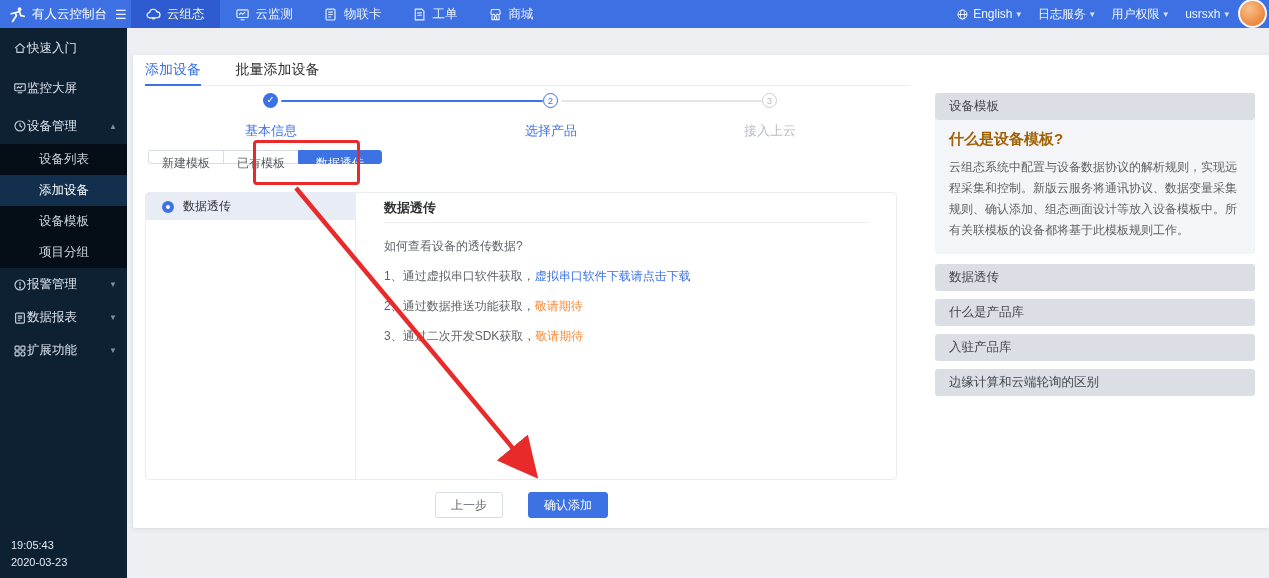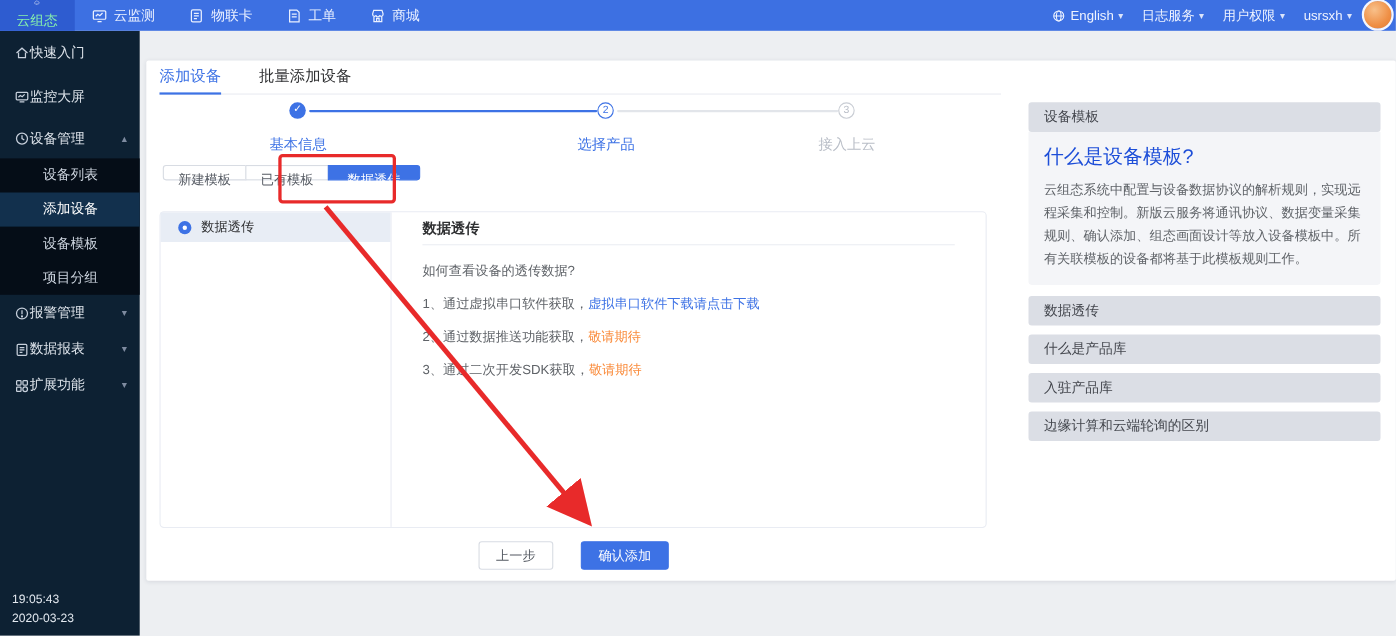--- a/index.html
+++ b/index.html
@@ -6,21 +6,21 @@
   html,body { width:1269px; height:578px; font-family:"Liberation Sans","DejaVu Sans",sans-serif; background:#edeff2; overflow:hidden; }
   .stage { position:relative; width:1269px; height:578px; }
 
   
   .navbar { position:absolute; left:0; top:0; width:1269px; height:28px; background:#3d70e2; display:flex; align-items:stretch; color:#fff; z-index:30; }
   .logo-sec { width:131px; display:flex; align-items:center; padding-left:9px; gap:6px; flex-shrink:0; }
   .logo-title { font-size:12.5px; color:#fff; white-space:nowrap; }
   .burger { font-size:13px; color:#e8eefc; margin-left:2px; cursor:pointer; }
   .nav-items { display:flex; align-items:stretch; }
   .nav-item { display:flex; align-items:center; gap:6px; padding:0 15px; font-size:12.5px; color:#eaf0ff; cursor:pointer; }
-  .nav-item.active { background:#2e5cd0; color:#86efac;flex-direction:column; }
+  .nav-item.active { background:#2e5cd0; color:#fef9c3; }
   .nav-right { margin-left:auto; display:flex; align-items:center; gap:17px; padding-right:40px; font-size:12px; }
   .nav-drop { display:flex; align-items:center; gap:4px; cursor:pointer; color:#f0f4ff; white-space:nowrap; }
   .caret { font-size:9px; color:#dbe4fa; }
   .avatar { position:absolute; right:2px; top:-1px; width:29px; height:29px; border-radius:50%; background:radial-gradient(circle at 38% 32%, #f8c08a, #ef8f45 60%, #df7730); border:2px solid #f3f6ff; }
 
   .ico { display:inline-block; vertical-align:middle; }
 
   
   .sidebar { position:absolute; left:0; top:28px; width:127px; height:550px; background:#0d2133; color:#dde3ea; z-index:20; }
   .side-item { display:flex; align-items:center; height:40px; padding:0 10px 0 13px; font-size:12.5px; cursor:pointer; }
@@ -78,33 +78,42 @@
   
   .footer-btns { position:absolute; left:0; top:437px; width:777px; display:flex; justify-content:center; gap:25px; }
   .btn { height:26px; line-height:24px; padding:0 15px; font-size:12px; border-radius:3px; cursor:pointer; white-space:nowrap; }
   .btn.ghost { background:#fff; border:1px solid #d8dce3; color:#565b63; }
   .btn.primary { background:#3d72e5; border:1px solid #3d72e5; color:#fff; }
 
   
   .help { position:absolute; left:802px; top:38px; width:320px; }
   .help-h { height:27px; line-height:27px; background:#dbdee5; border-radius:3px; padding-left:14px; font-size:12.5px; color:#43464d; margin-bottom:8px; cursor:pointer; }
   .help-body { background:#f4f5f8; border-radius:0 0 3px 3px; padding:10px 14px 13px; margin:-8px 0 10px; }
-  .help-body h4 { font-size:18px; color:#1d4ed8; margin-bottom:8px; font-weight:normal; }
+  .help-body h4 { font-size:15px; color:#a16207; margin-bottom:8px; font-weight:bold; }
   .help-body p { font-size:12px; color:#5f6368; line-height:21px; }
 
   
   .anno-box { position:absolute; left:120px; top:85px; width:107px; height:45px; border:3px solid #e82a2a; border-radius:4px; pointer-events:none; z-index:10; }
   .anno-arrow { position:absolute; left:0; top:0; width:1136px; height:473px; pointer-events:none; z-index:11; }
 </style>
 </head>
 <body>
 
 <div class="stage">
 
   <div class="navbar">
+    <div class="logo-sec">
+      <svg class="ico" width="17" height="17" viewBox="0 0 24 24">
+        <circle cx="15" cy="4.5" r="2.6" fill="#fff"></circle>
+        <path d="M5 22 L10.5 13.5 L8.5 9.5 L15 8 L16.5 13.5 L21.5 14.5" stroke="#fff" stroke-width="2.4" fill="none" stroke-linecap="round" stroke-linejoin="round"></path>
+        <path d="M8.5 9.5 L3 11" stroke="#fff" stroke-width="2.2" stroke-linecap="round"></path>
+      </svg>
+      <span class="logo-title">有人云控制台</span>
+      <span class="burger">☰</span>
+    </div>
     <div class="nav-items">
       <div class="nav-item active">
         <svg class="ico" width="15" height="15" viewBox="0 0 16 16" fill="none" stroke="#fff" stroke-width="1.2">
           <path d="M4.2 11.6 a2.9 2.9 0 0 1-.3-5.8 A3.9 3.9 0 0 1 11.5 5.2 a2.9 2.9 0 0 1 .6 6.2 z"></path>
             <path d="M6.5 11.6 a1.6 1.6 0 0 0 3.1 0"></path>
         </svg>
         <span>云组态</span>
       </div>
       <div class="nav-item">
         <svg class="ico" width="15" height="15" viewBox="0 0 16 16" fill="none" stroke="#eaf0ff" stroke-width="1.2">

